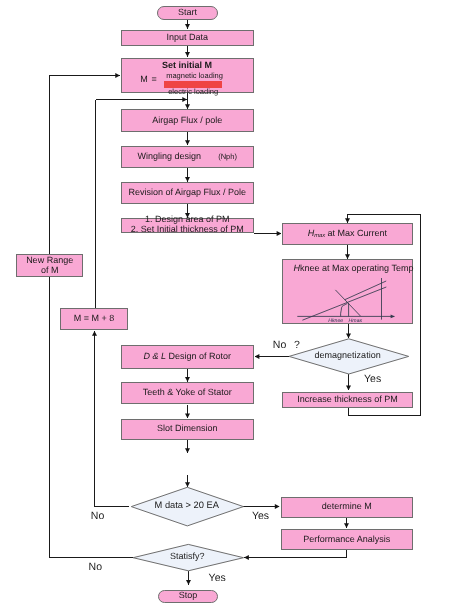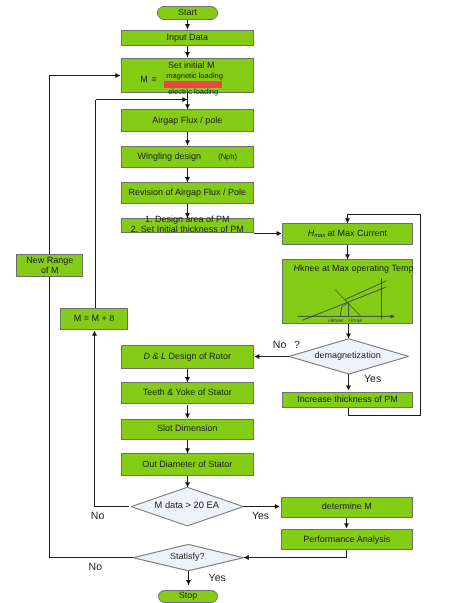--- a/index.html
+++ b/index.html
@@ -1,18 +1,18 @@
 <!DOCTYPE html>
 <html><head>
 <meta charset="utf-8">
 <style>
   html,body{margin:0;padding:0;background:#ffffff;-webkit-font-smoothing:antialiased;text-rendering:geometricPrecision;}
   body{width:470px;height:603px;font-family:"Liberation Sans",sans-serif;}
   #stage{position:relative;width:470px;height:603px;overflow:hidden;background:#ffffff;}
-  .node{position:absolute;box-sizing:border-box;background:#84cc16;border:1px solid #6e6e6e;
+  .node{position:absolute;box-sizing:border-box;background:#f9a8d4;border:1px solid #6e6e6e;
         display:flex;align-items:center;justify-content:center;text-align:center;
         font-size:9px;color:#1a1a1a;line-height:1.1;}
   .oval{border-radius:999px;}
   .lab{position:absolute;font-size:10.5px;color:#1a1a1a;white-space:nowrap;}
   .node span{white-space:nowrap;}
   .sub{font-size:5.8px;position:relative;top:1px;font-style:italic;letter-spacing:-0.1px;}
   svg.lines{position:absolute;left:0;top:0;width:470px;height:603px;pointer-events:none;}
   .frac{display:inline-block;text-align:center;font-size:7.5px;line-height:1.12;}
   .frac .num{display:block;padding:0 2px;}
   .frac .den{display:block;border-top:7px solid #ef4444;padding:0 2px;}
@@ -57,21 +57,21 @@
 
   <div class="node oval" style="left:157.3px;top:6.3px;width:60.5px;height:14px;">
     <span>Start</span>
   </div>
 
   <div class="node" style="left:121px;top:30px;width:132.5px;height:15.6px;">
     <span>Input Data</span>
   </div>
 
   <div class="node" style="left:121px;top:58px;width:132.5px;height:35px;display:block;">
-    <span style="position:absolute;left:46px;top:1.8px;">Set initial M</span>
+    <span style="position:absolute;left:40px;top:1.8px;font-weight:bold;">Set initial M</span>
     <span style="position:absolute;left:18.2px;top:15.5px;">M</span>
     <span style="position:absolute;left:29.4px;top:15.5px;">=</span>
     <span class="frac" style="position:absolute;left:42.2px;top:13.2px;width:58px;">
       <span class="num">magnetic loading</span>
       <span class="den">electric loading</span>
     </span>
   </div>
 
   <div class="node" style="left:121px;top:109.3px;width:132.5px;height:22.7px;">
     <span>Airgap Flux / pole</span>
@@ -131,23 +131,20 @@
   </div>
 
   <div class="node" style="left:121px;top:382.2px;width:132.5px;height:21.9px;">
     <span>Teeth &amp; Yoke of Stator</span>
   </div>
 
   <div class="node" style="left:121px;top:418.6px;width:132.5px;height:21.1px;">
     <span>Slot Dimension</span>
   </div>
 
-  <div class="node" style="left:121px;top:453px;width:132.5px;height:23px;">
-    <span>Out Diameter of Stator</span>
-  </div>
 
   <div class="node" style="left:280.6px;top:496.6px;width:132.3px;height:21.3px;">
     <span style="font-size:9px;">determine M</span>
   </div>
 
   <div class="node" style="left:280.6px;top:528.9px;width:132.3px;height:21.3px;">
     <span style="font-size:9px;">Performance Analysis</span>
   </div>
 
   <div class="node oval" style="left:157.7px;top:590px;width:60.4px;height:12.5px;">

